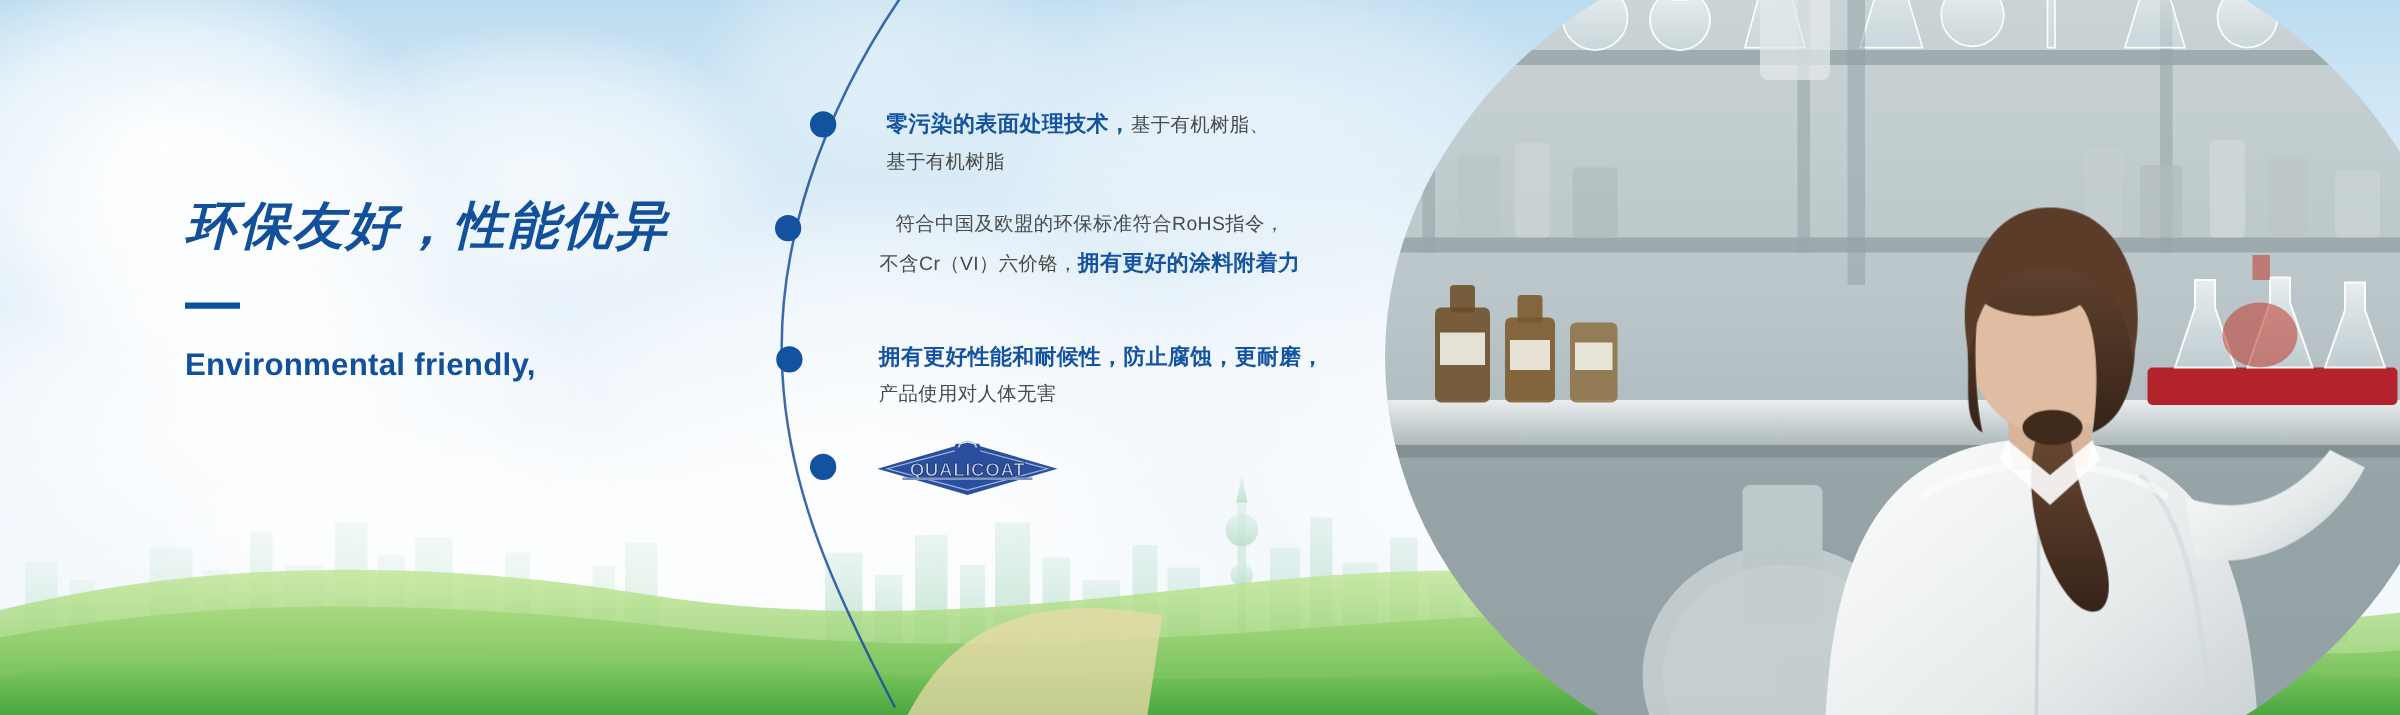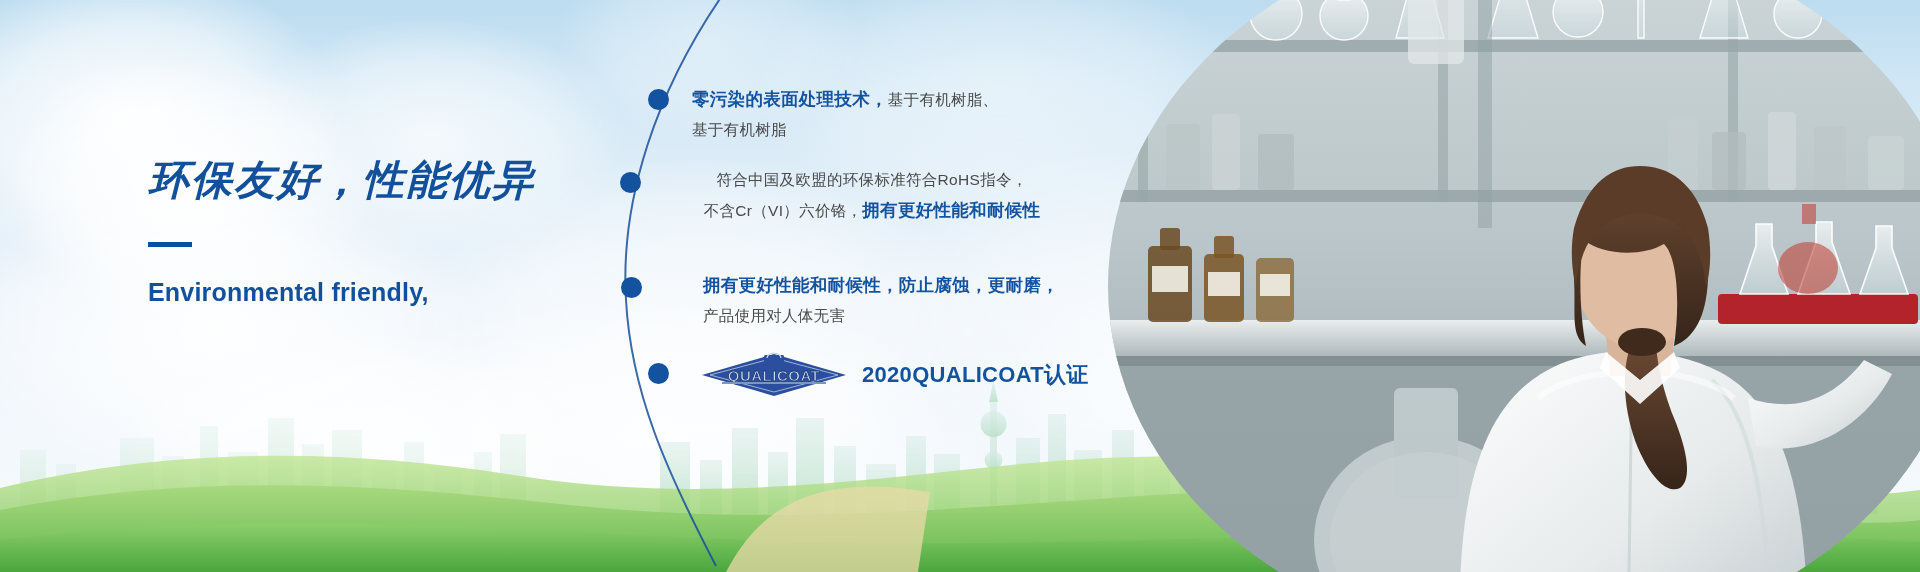--- a/index.html
+++ b/index.html
@@ -70,38 +70,38 @@
     position:absolute; width:21px; height:21px; border-radius:50%;
     background:#13529e;
   }
   .d1 { left:648px; top:89px; }
   .d2 { left:620px; top:172px; }
   .d3 { left:621px; top:277px; }
   .d4 { left:648px; top:363px; }
 
   .bullets { position:absolute; left:0; top:0; width:1100px; height:572px; }
   .b-item { position:absolute; }
-  .b1 { left:692px; top:85px;  width:400px;}
+  .b1 { left:709px; top:85px;  width:400px;}
   .b2 { left:662px; top:167px; width:420px;text-align:center;}
   .b3 { left:663px; top:271px; width:420px;margin-left:40px;}
   .b4 { left:700px; top:352px; width:400px;}
 
   .t-strong {
     font-size:17.5px; font-weight:bold; color:#14539f;
     line-height:1.62; letter-spacing:.3px;
   }
   .t-normal {
     font-size:15.5px; font-weight:normal; color:#4a4a4a;
     line-height:1.62; letter-spacing:.3px;
   }
   .line { white-space:nowrap; }
   .l2 { margin-top:4px; }
 
   
-  .qc-row { display:flex; align-items:center; gap:14px; }
+  .qc-row { display:flex; align-items:center; }
   .qc-logo { width:148px; height:46px; flex:0 0 auto;}
   .qc-text {
     font-size:22px; font-weight:bold; color:#13529e; letter-spacing:.3px;
     white-space:nowrap;
   }
 
   
   .photo-circle {
     position:absolute; left:1108px; top:-72px;
     width:860px; height:716px;
@@ -242,42 +242,41 @@
     <div class="b-item b1">
       <div class="line">
         <span class="t-strong">零污染的表面处理技术，</span><span class="t-normal">基于有机树脂、</span>
       </div>
       <div class="line l2 t-normal">基于有机树脂</div>
     </div>
 
     <div class="b-item b2">
       <div class="line t-normal">符合中国及欧盟的环保标准符合RoHS指令，</div>
       <div class="line l2">
-        <span class="t-normal">不含Cr（VI）六价铬，</span><span class="t-strong">拥有更好性能和耐候性</span>
+        <span class="t-normal">不含Cr（VI）六价铬，</span><span class="t-strong">拥有更好的涂料附着力</span>
       </div>
     </div>
 
     <div class="b-item b3">
       <div class="line t-strong">拥有更好性能和耐候性，防止腐蚀，更耐磨，</div>
       <div class="line l2 t-normal">产品使用对人体无害</div>
     </div>
 
     <div class="b-item b4">
       <div class="qc-row">
         <svg class="qc-logo" viewBox="0 0 296 92">
           <polygon points="148,4 292,46 148,88 4,46" fill="#2b4f9e"></polygon>
           <polygon points="148,12 276,46 148,80 20,46" fill="#2b4f9e" stroke="#9fb6d8" stroke-width="2"></polygon>
           <rect x="128" y="6" width="40" height="22" rx="3" fill="#2b4f9e"></rect>
           <path d="M134,12 a14,10 0 0 1 28,0" fill="none" stroke="#c9d6ea" stroke-width="2.5"></path>
           <g fill="#cfd9e9" stroke="#1d3a78" stroke-width="1.6" font-family="'Liberation Sans', sans-serif" font-size="30" font-weight="bold" letter-spacing="1">
             <text x="148" y="58" text-anchor="middle">QUALICOAT</text>
           </g>
           <rect x="44" y="60" width="208" height="4" fill="#7f95bd"></rect>
         </svg>
-        <div class="qc-text">2020QUALICOAT认证</div>
       </div>
     </div>
 
   </div>
 
   <div class="photo-circle">
     <svg class="photo-inner" viewBox="0 0 860 716" preserveAspectRatio="xMidYMid slice">
       <defs>
         <linearGradient id="labBg" x1="0" y1="0" x2="0" y2="1">
           <stop offset="0%" stop-color="#cfd8da"></stop>

